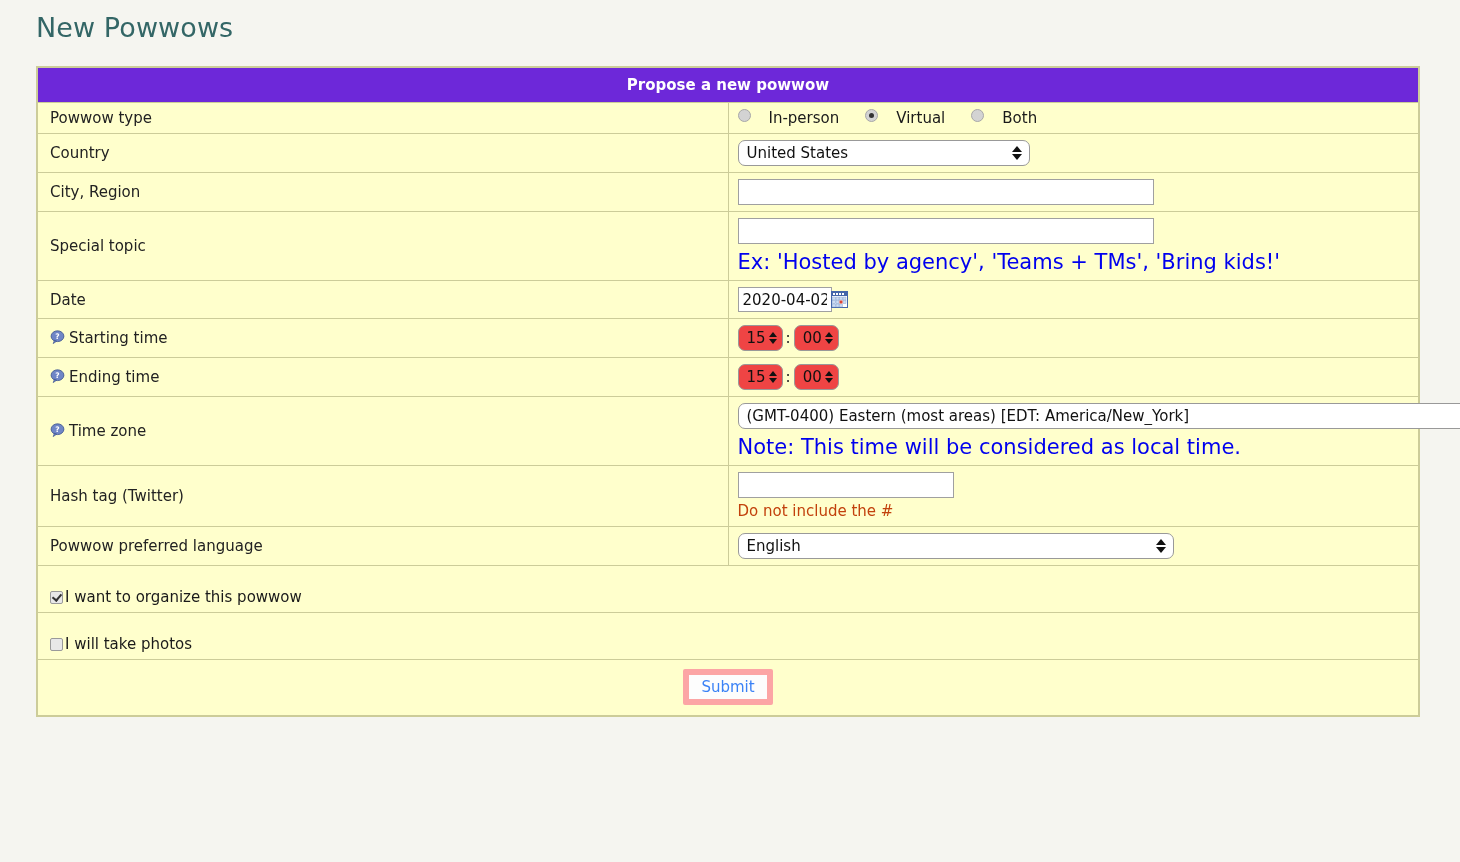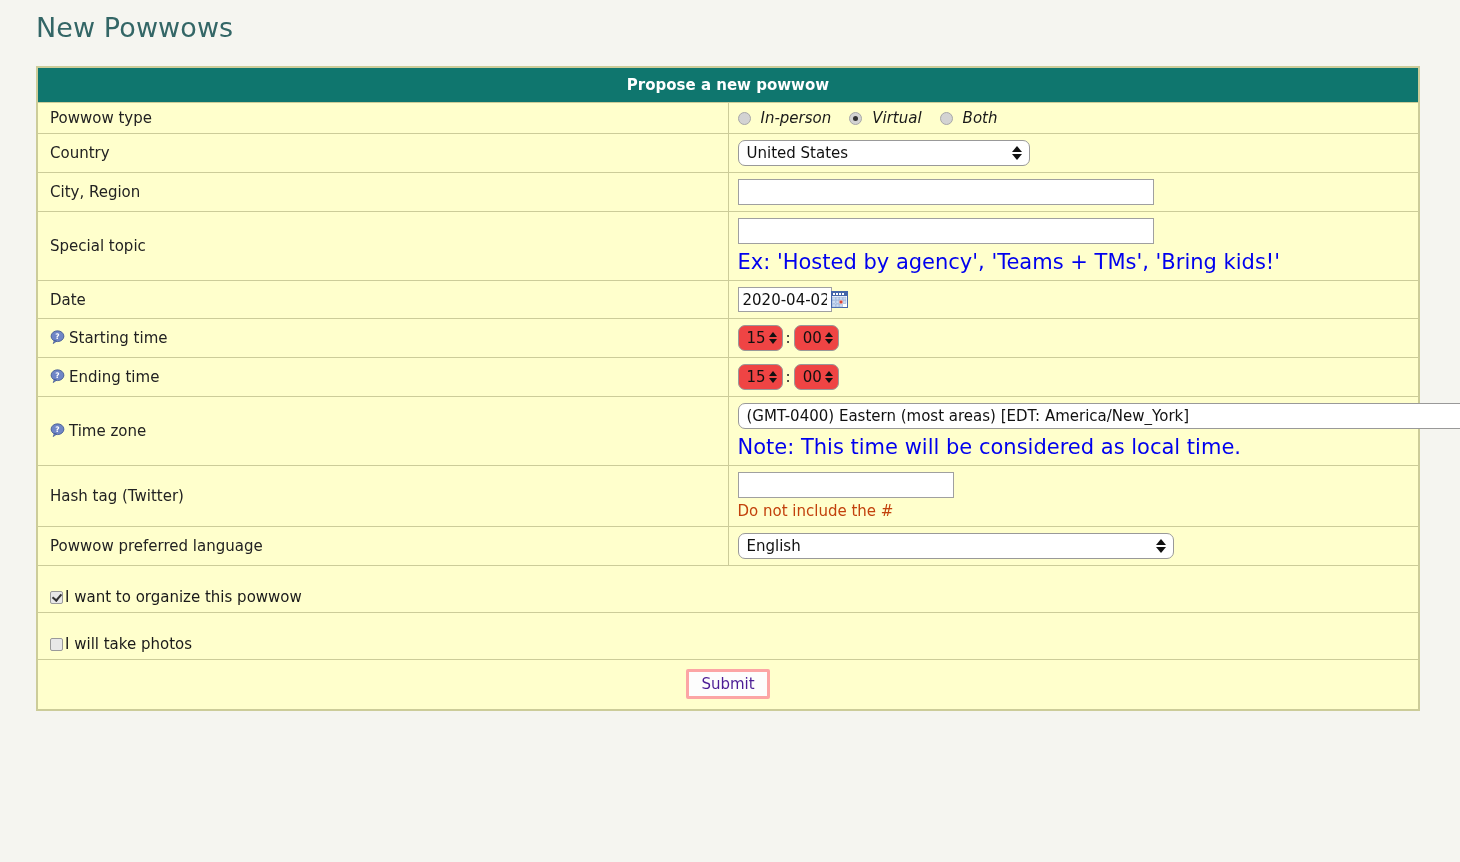--- a/index.html
+++ b/index.html
@@ -31,21 +31,21 @@
     width: 1384px;
     background: #ffffcc;
     border: 2px solid #cccc99;
     table-layout: fixed;
   }
   table.pw td, table.pw th {
     border: 1px solid #cccc99;
     vertical-align: middle;
   }
   th.hdr {
-    background: #0f766e;
+    background: #6d28d9;
     color: #ffffff;
     font-size: 15px;
     font-weight: bold;
     text-align: center;
     height: 34px;
     padding: 0;
     border: 1px solid #336666;
   }
   td.lbl {
     width: 276px;
@@ -53,21 +53,21 @@
     font-size: 15px;
     color: #222;
   }
   td.val {
     padding: 6px 0 6px 9px;
   }
   td.full {
     padding: 6px 0 6px 12px;
   }
   
-  .radio-row { display: flex; align-items: center; gap: 4px; font-style: italic; }
+  .radio-row { display: flex; gap: 12px; }
   .rb {
     width: 13px; height: 13px; border-radius: 50%;
     background: #d3d3d3;
     border: 1px solid #a8a8a8;
     display: inline-block;
     position: relative;
     box-sizing: border-box;
     flex: none;
   }
   .rb.on::after {
@@ -199,24 +199,24 @@
     transform: rotate(40deg);
   }
   .cb-row { display: flex; align-items: center; margin-top: 16px; }
   .cb-lbl { font-size: 15px; margin-left: 2px; }
   
   td.submit-cell { text-align: center; padding: 9px 0 10px 0; }
   button.submit {
     font-family: "DejaVu Sans", sans-serif;
     font-size: 15px;
     background: #fdfdfd;
-    border: 3px solid #fca5a5;
+    border: 6px solid #fca5a5;
     border-radius: 2px;
     padding: 3px 12px;
-    color: #4c1d95;
+    color: #3b82f6;
     cursor: pointer;
   }
   .tz-select { width: 1086px; }
   .lang-select { width: 436px; }
   .country-select { width: 292px; }
   .cal-ico { vertical-align: -3px; margin-left: -1px; }
 </style>
 </head>
 <body>
 

